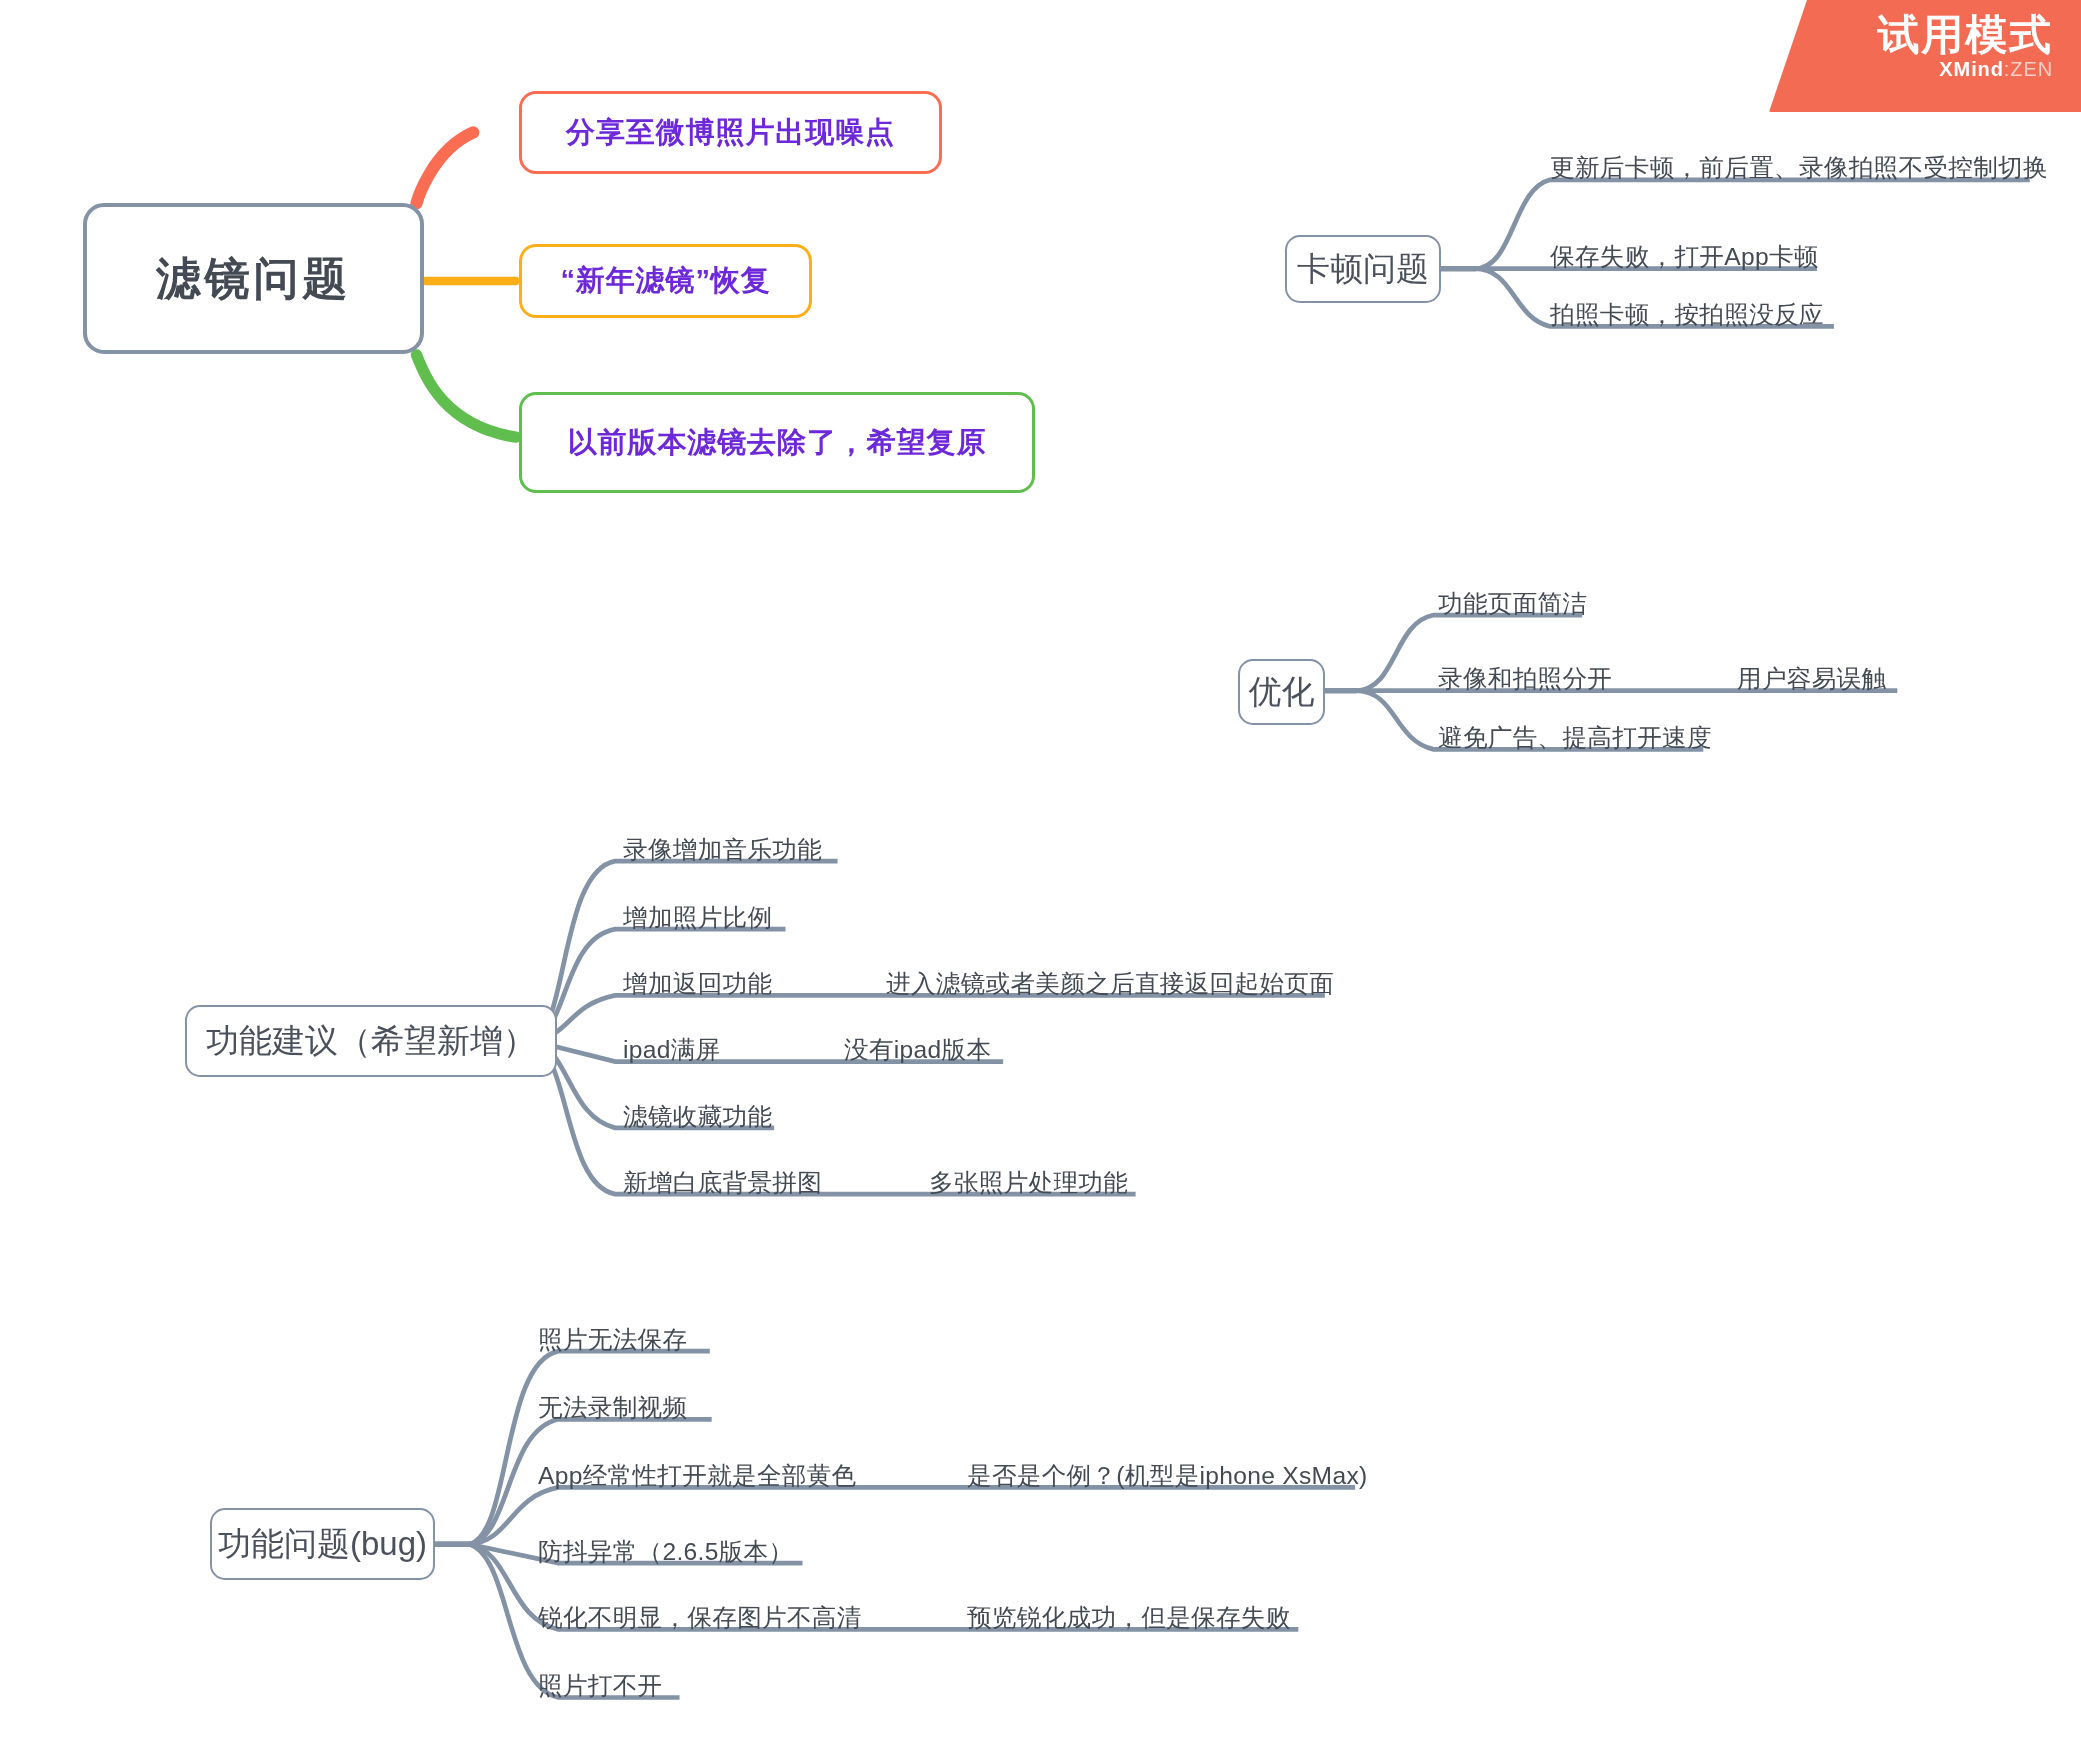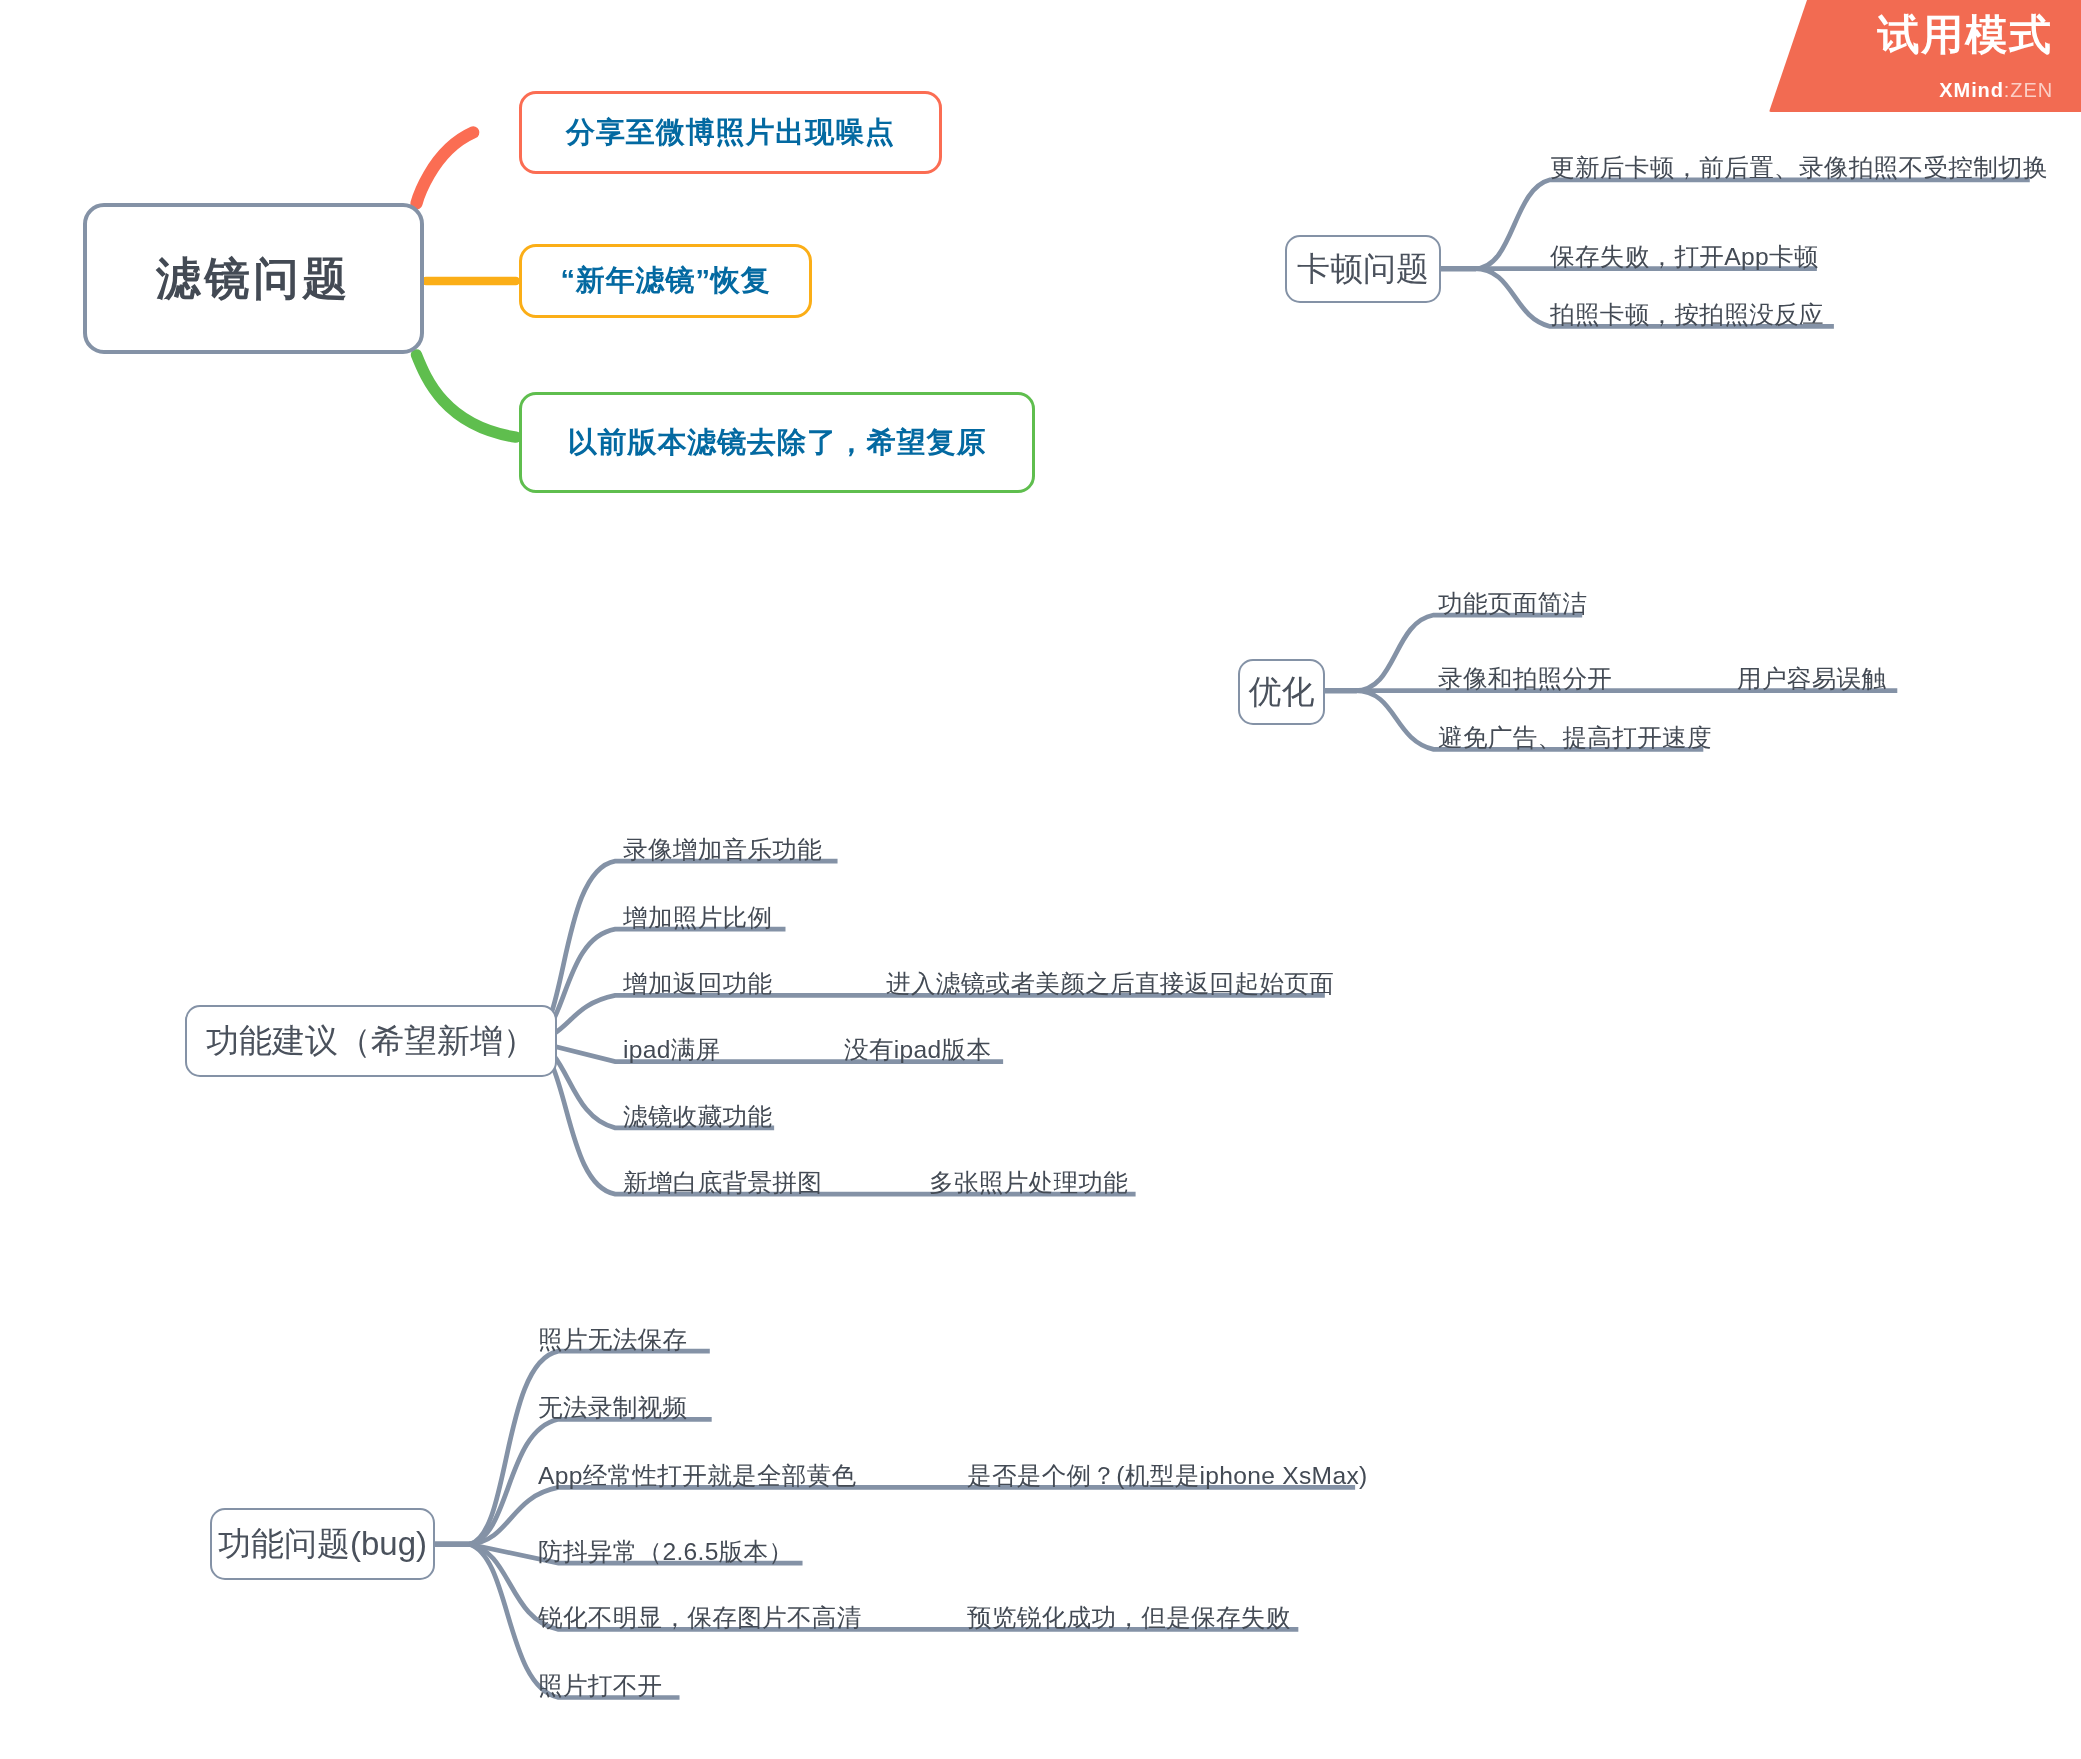--- a/index.html
+++ b/index.html
@@ -47,35 +47,35 @@
   }
   .trial-badge .trial-title {
     font-size: 42px;
     font-weight: bold;
     letter-spacing: 1.9px;
     line-height: 1.05;
     display: block;
   }
   .trial-badge .trial-brand {
     display: block;
-    margin-top: 22px;
+    margin-top: 1px;
     font-size: 20px;
     letter-spacing: 0.9px;
   }
   .trial-badge .trial-brand .b1 { font-weight: bold; color: #ffffff; }
   .trial-badge .trial-brand .b2 { font-weight: normal; color: #FBCFC6; }
 
   
   .node {
     position: absolute;
     box-sizing: border-box;
     display: flex;
     align-items: center;
     justify-content: center;
-    color: #0369a1;
+    color: #6d28d9;
     white-space: nowrap;
   }
 
   
   .node.central {
     border: 4.7px solid #8492A6;
     border-radius: 21px;
     background: #ffffff;
     font-size: 45px;
     font-weight: bold;

